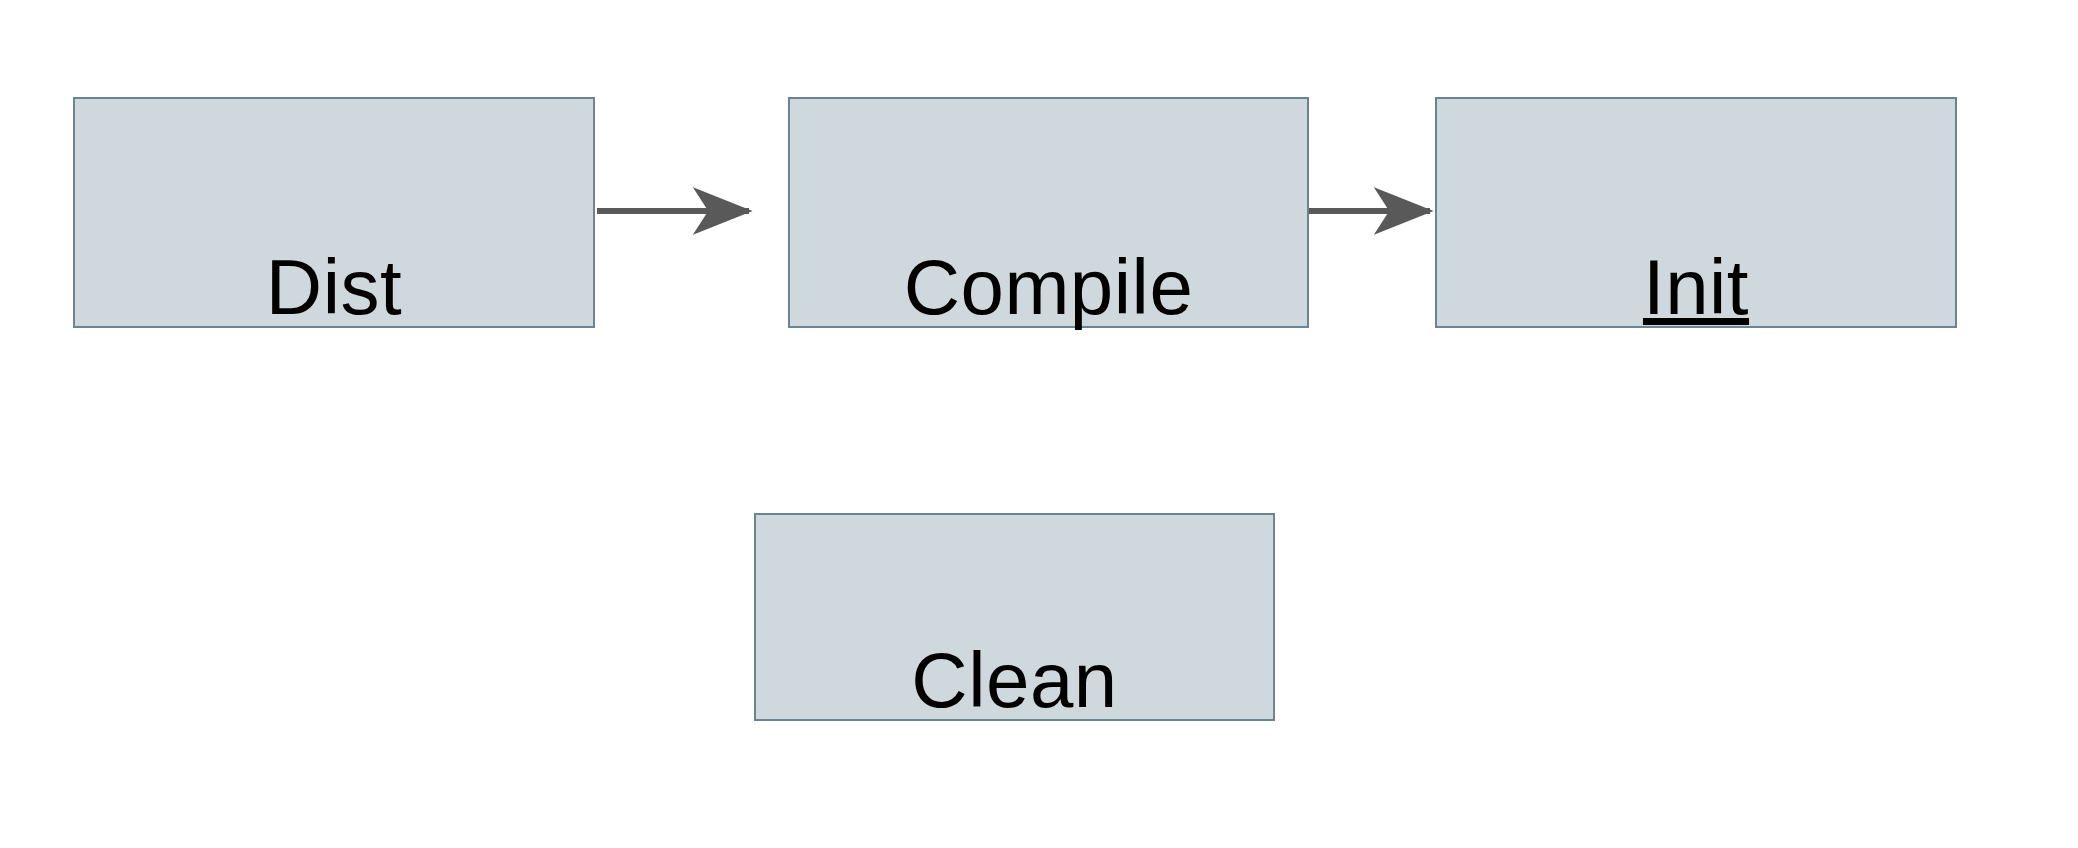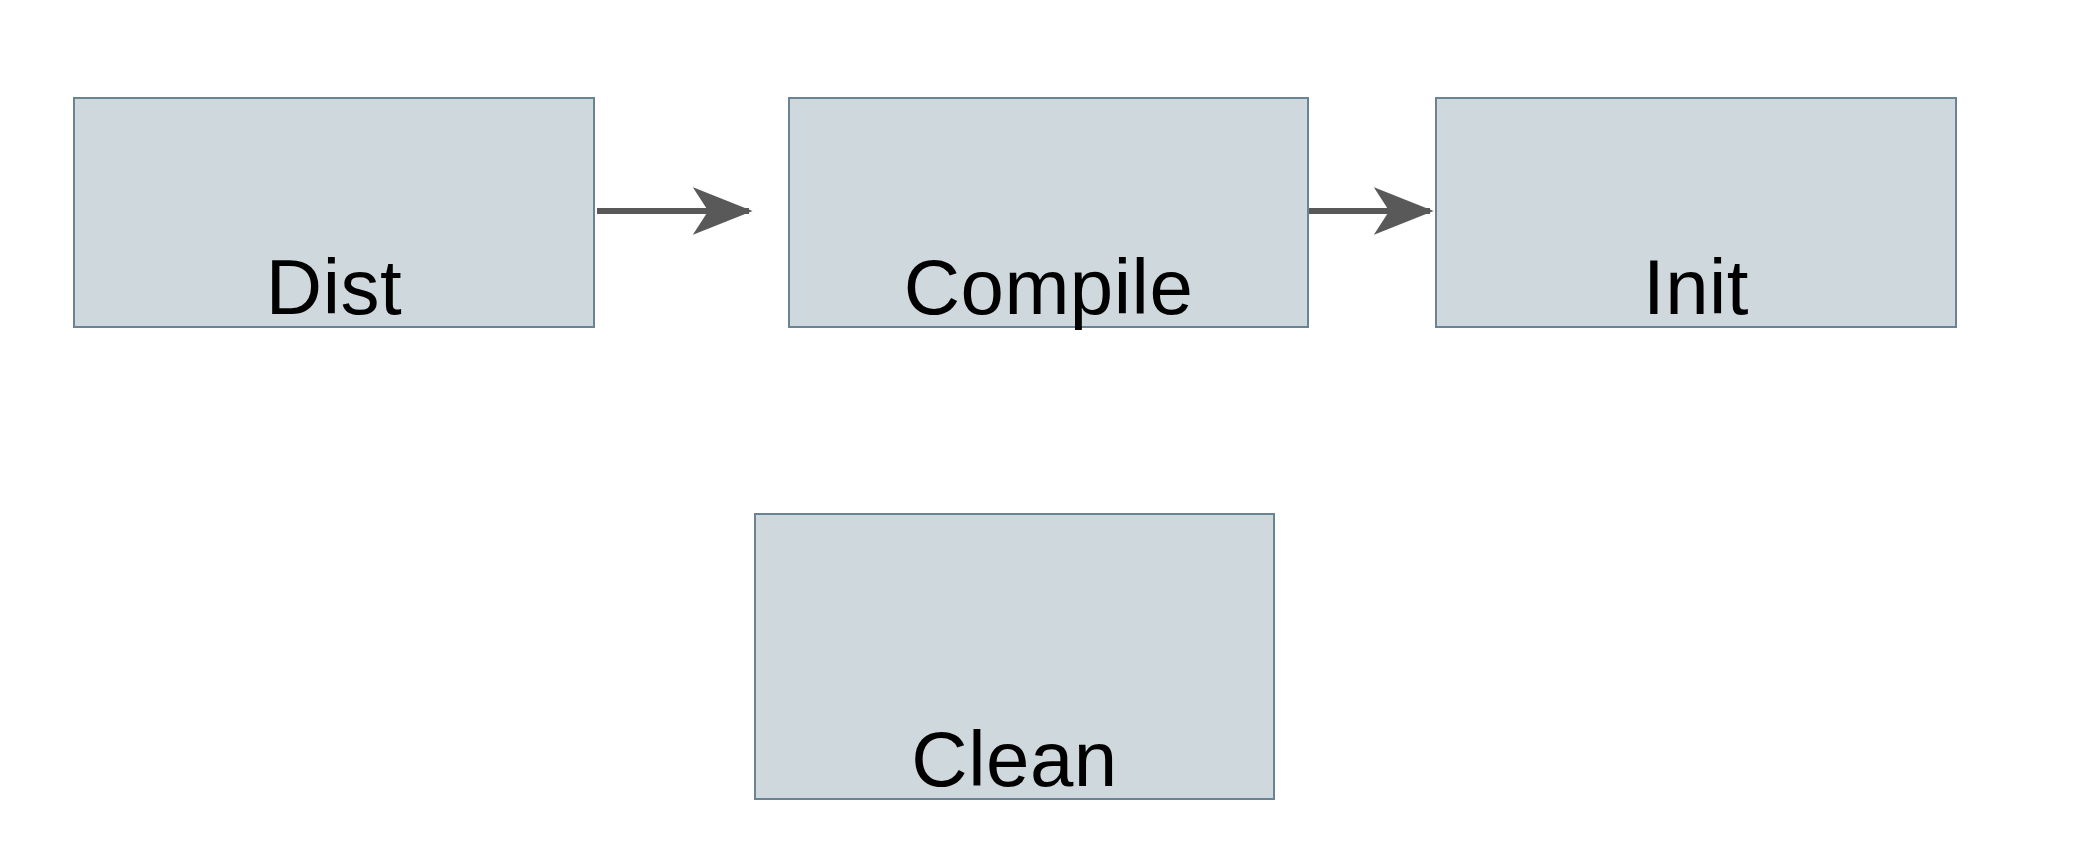--- a/index.html
+++ b/index.html
@@ -40,22 +40,22 @@
     position: absolute;
     left: 0;
     top: 0;
     width: 2078px;
     height: 848px;
     pointer-events: none;
   }
   
   #node-dist    { left: 73px;   top: 97px;  width: 522px; height: 231px; }
   #node-compile { left: 754px;  top: 97px;  width: 521px; height: 231px; margin-left: 34px; }
-  #node-init    { left: 1435px; top: 97px;  width: 522px; height: 231px; }
-  #node-clean   { left: 754px;  top: 513px; width: 521px; height: 287px; }
+  #node-init    { left: 1435px; top: 97px;  width: 522px; height: 231px; text-decoration: underline; }
+  #node-clean   { left: 754px;  top: 513px; width: 521px; height: 208px; }
 </style>
 </head>
 <body>
 
 <div id="canvas">
 
   <svg class="edge-layer" viewBox="0 0 2078 848" width="2078" height="848" xmlns="http://www.w3.org/2000/svg">
     <defs>
       <marker id="arrowhead" markerWidth="10" markerHeight="8" refX="9.4" refY="4" orient="auto" markerUnits="strokeWidth">
         <path d="M 0 0 L 10 4 L 0 8 L 2.6 4 Z" fill="#595959"></path>

